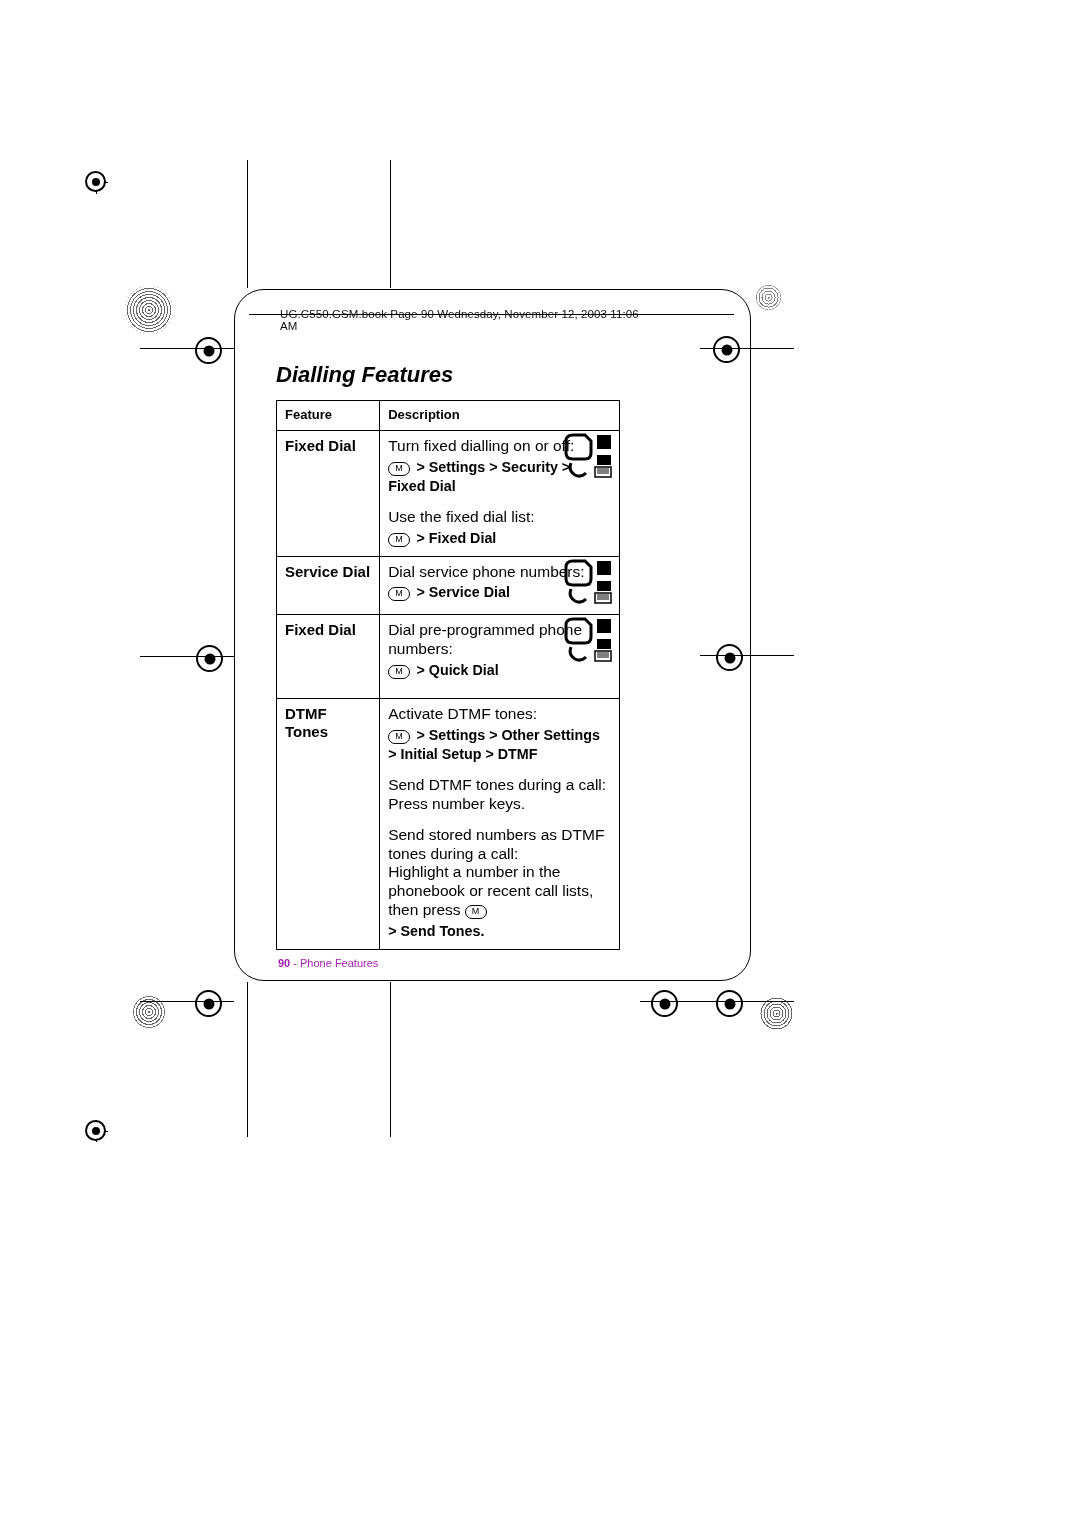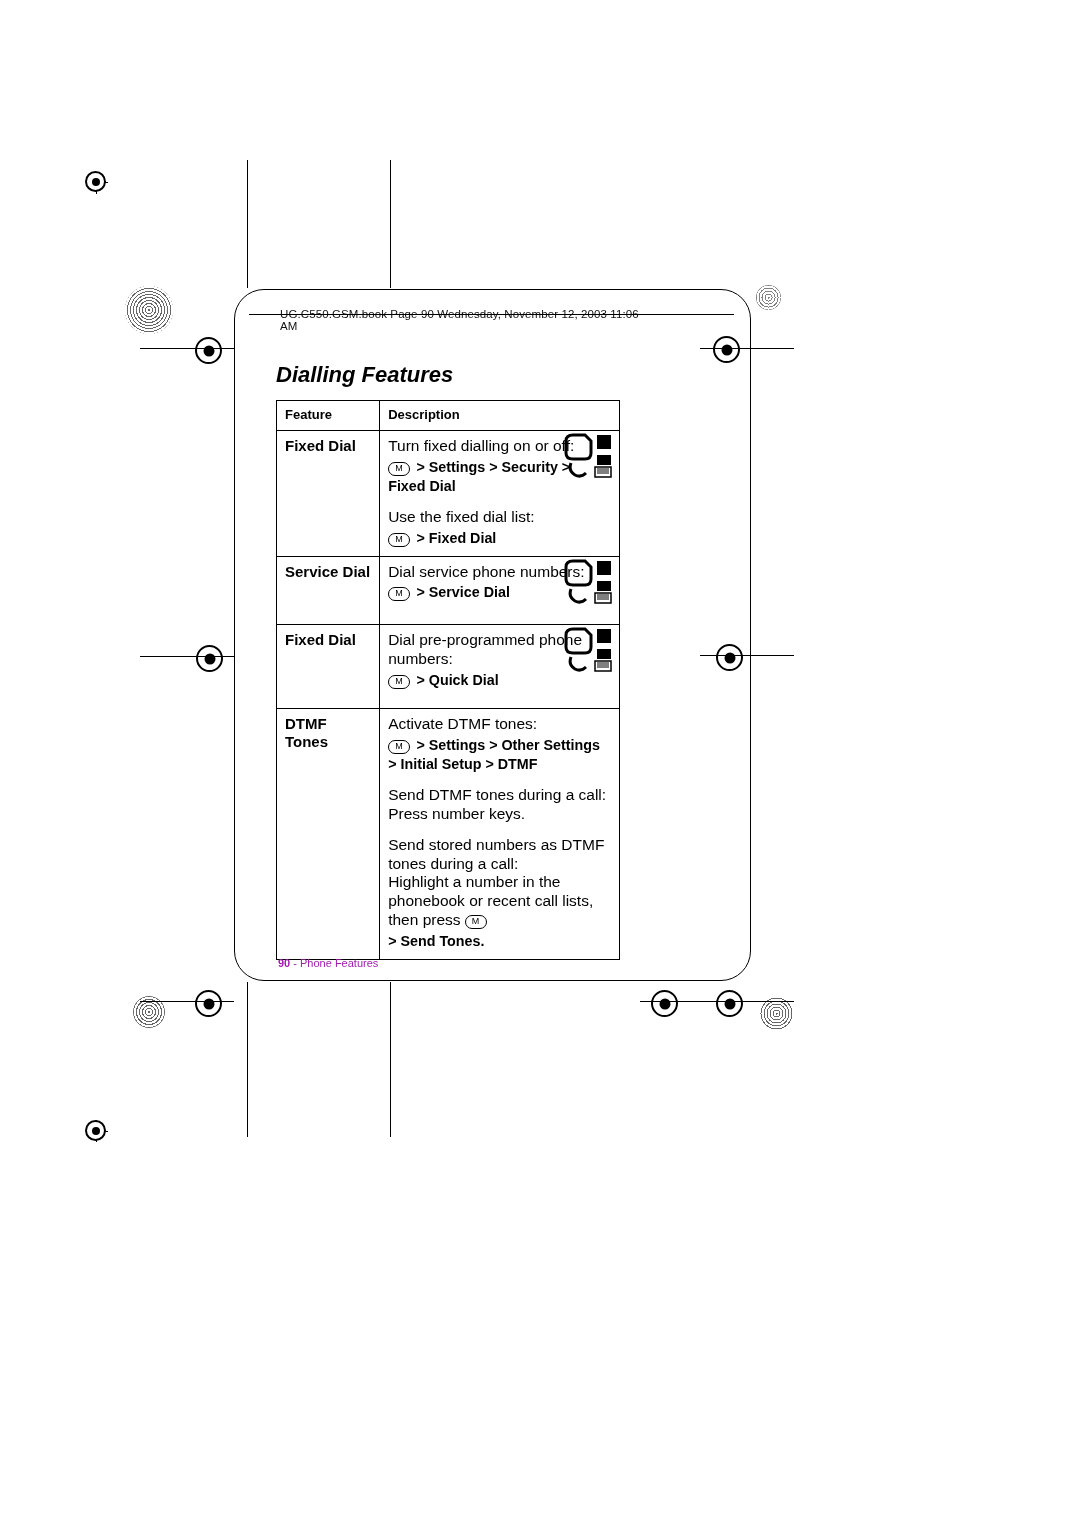--- a/index.html
+++ b/index.html
@@ -247,21 +247,21 @@
         </div>
         <div class="desc-block">
           <span>Use the fixed dial list:</span>
           <div class="menu-line"><span class="menu-glyph">M</span> <span class="menu-path">&gt; Fixed Dial</span></div>
         </div>
       </td>
     </tr>
 
     <tr>
       <td class="feat-name">Service Dial</td>
-      <td class="desc" style="position:relative; padding-bottom:22px;">
+      <td class="desc" style="position:relative; padding-bottom:12px;">
         <div class="nw-icon" style="top:2px;">
           <svg viewBox="0 0 50 45">
                 <path d="M3 8 Q3 2 10 2 H22 L28 8 V20 Q28 26 22 26 H10 Q3 26 3 20 Z M8 30 Q5 38 12 42 Q18 45 23 40" fill="none" stroke="#000" stroke-width="3"></path>
                 <rect x="34" y="2" width="14" height="14" fill="#000"></rect>
                 <rect x="34" y="22" width="14" height="10" fill="#000"></rect>
                 <rect x="32" y="34" width="16" height="10" stroke="#000" fill="none" stroke-width="1.5"></rect>
                 <line x1="34" y1="36" x2="46" y2="36" stroke="#000"></line>
                 <line x1="34" y1="38" x2="46" y2="38" stroke="#000"></line>
                 <line x1="34" y1="40" x2="46" y2="40" stroke="#000"></line>
               </svg>

